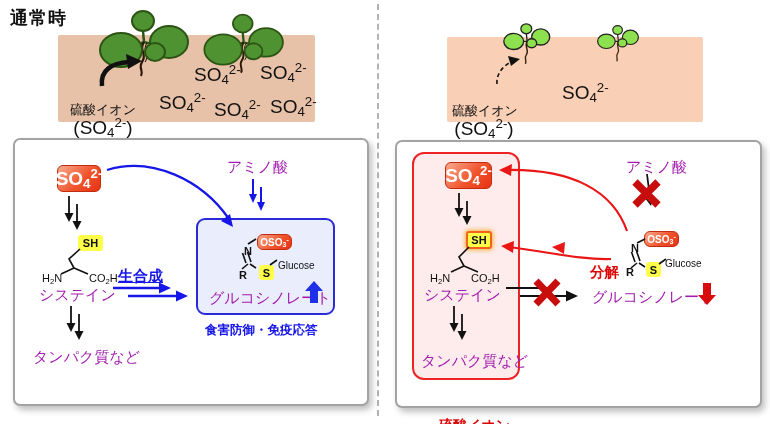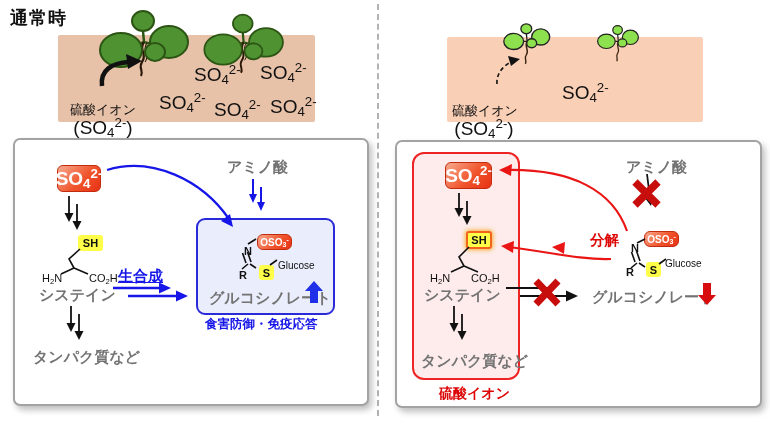--- a/index.html
+++ b/index.html
@@ -1,41 +1,41 @@
 <!DOCTYPE html>
 <html><head>
 <meta charset="utf-8">
 <style>
   html,body{margin:0;padding:0;background:#fff;}
   body{font-family:"Liberation Sans","DejaVu Sans",sans-serif;color:#111;}
   #canvas{position:relative;width:770px;height:424px;background:#fff;overflow:hidden;}
   .abs{position:absolute;}
   .title{font-size:18px;font-weight:bold;color:#111;letter-spacing:1px;}
-  .jp15{font-size:15px;color:#737373;white-space:nowrap;font-weight:bold;}
+  .jp15{font-size:15px;color:#a21caf;white-space:nowrap;}
   .jp13{font-size:13px;color:#111;white-space:nowrap;}
   .center{text-align:center;margin-top:16px;}
   .soil-l{background:#e7c2a9;border-radius:2px;}
   .soil-r{background:#f9cfb5;border-radius:2px;}
   .divider{border-left:2px dashed #b3b3b3;width:0;}
   .panel{position:absolute;background:#fff;border:2px solid #a3a3a3;border-radius:7px;
          box-shadow:3px 4px 6px rgba(0,0,0,.25);}
   .f{white-space:nowrap;font-size:19px;color:#111;}
   .f sub{font-size:.7em;vertical-align:-0.28em;}
   .f sup{font-size:.7em;vertical-align:.5em;}
   .badge-red{background:linear-gradient(135deg,#f8ab90 0%,#f0562e 55%,#e73114 100%);
     border:1.5px solid #c22b0d;border-radius:6px;color:#fff;font-weight:bold;
     display:flex;align-items:center;justify-content:center;box-sizing:border-box;}
   .badge-red .f{color:#fff;font-weight:bold;}
   .badge-yellow{background:#ffff4a;border-radius:3px;color:#111;font-weight:bold;
     display:flex;align-items:center;justify-content:center;font-size:11px;box-sizing:border-box;}
   .badge-yellow.ring{border:2px solid #f2641c;box-shadow:0 0 4px 1px #f8b237;}
   .bluebox{position:absolute;background:#eaedfb;border:2px solid #2a2ad8;border-radius:9px;box-sizing:border-box;}
   .redbox{position:absolute;background:#fdeceb;border:2px solid #ee2424;border-radius:12px;box-sizing:border-box;}
   .blue{color:#1616e8;}
-  .red{color:#dd0606;}
+  .red{color:#dd0606;margin-top:32px;}
   .bold{font-weight:bold;}
   .small{font-size:11px;}
   .tiny{font-size:10px;}
   #overlay{position:absolute;left:0;top:0;z-index:9;pointer-events:none;}
   .panel *{z-index:2;}
 </style>
 </head>
 <body>
 
 <div id="canvas">
@@ -120,21 +120,21 @@
       <div class="abs badge-red" style="left:59px;top:14px;width:35px;height:16px;">
           <span class="f tiny"><span>OSO</span><sub>3</sub><sup>-</sup></span>
         </div>
       <span class="abs f small bold" style="left:46px;top:25px;">N</span>
       <span class="abs f small bold" style="left:41px;top:49px;">R</span>
       <div class="abs badge-yellow" style="left:61px;top:45px;width:15px;height:15px;">S</div>
       <span class="abs f tiny" style="left:80px;top:40px;">Glucose</span>
       <div class="abs jp15" style="left:11px;top:69px;">グルコシノレート</div>
     </div>
 
-    <div class="abs blue bold" style="left:190px;top:176px;font-size:12.5px;">食害防御・免疫応答</div>
+    <div class="abs blue bold" style="left:190px;top:182px;font-size:12.5px;">食害防御・免疫応答</div>
     <div class="abs jp15" style="left:18px;top:208px;">タンパク質など</div>
   </div>
 
   <div class="panel" style="left:395px;top:140px;width:363px;height:264px;">
     <div class="redbox" style="left:15px;top:10px;width:108px;height:228px;"></div>
     <div class="abs badge-red" style="left:48px;top:20px;width:47px;height:27px;">
         <span class="f"><span>SO</span><sub>4</sub><sup>2-</sup></span>
       </div>
     <div class="abs badge-yellow ring" style="left:69px;top:89px;width:26px;height:18px;">SH</div>
     <span class="abs f small" style="left:33px;top:130px;"><span>H</span><sub>2</sub><span>N</span></span>

